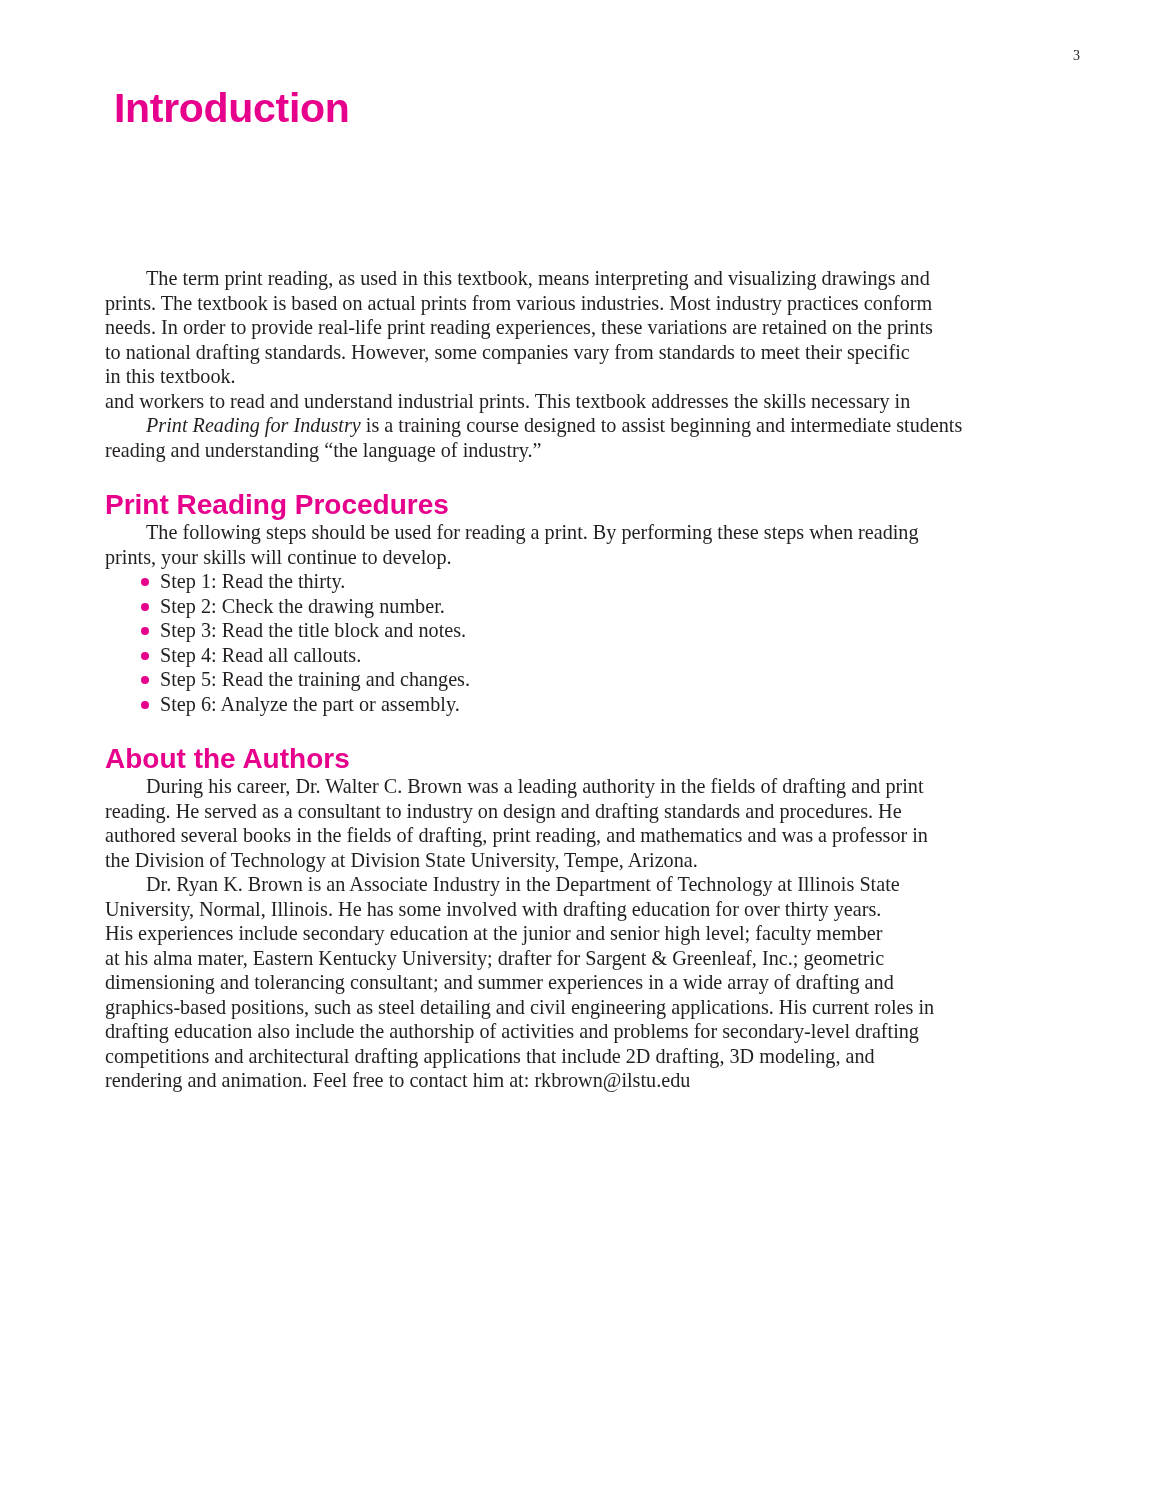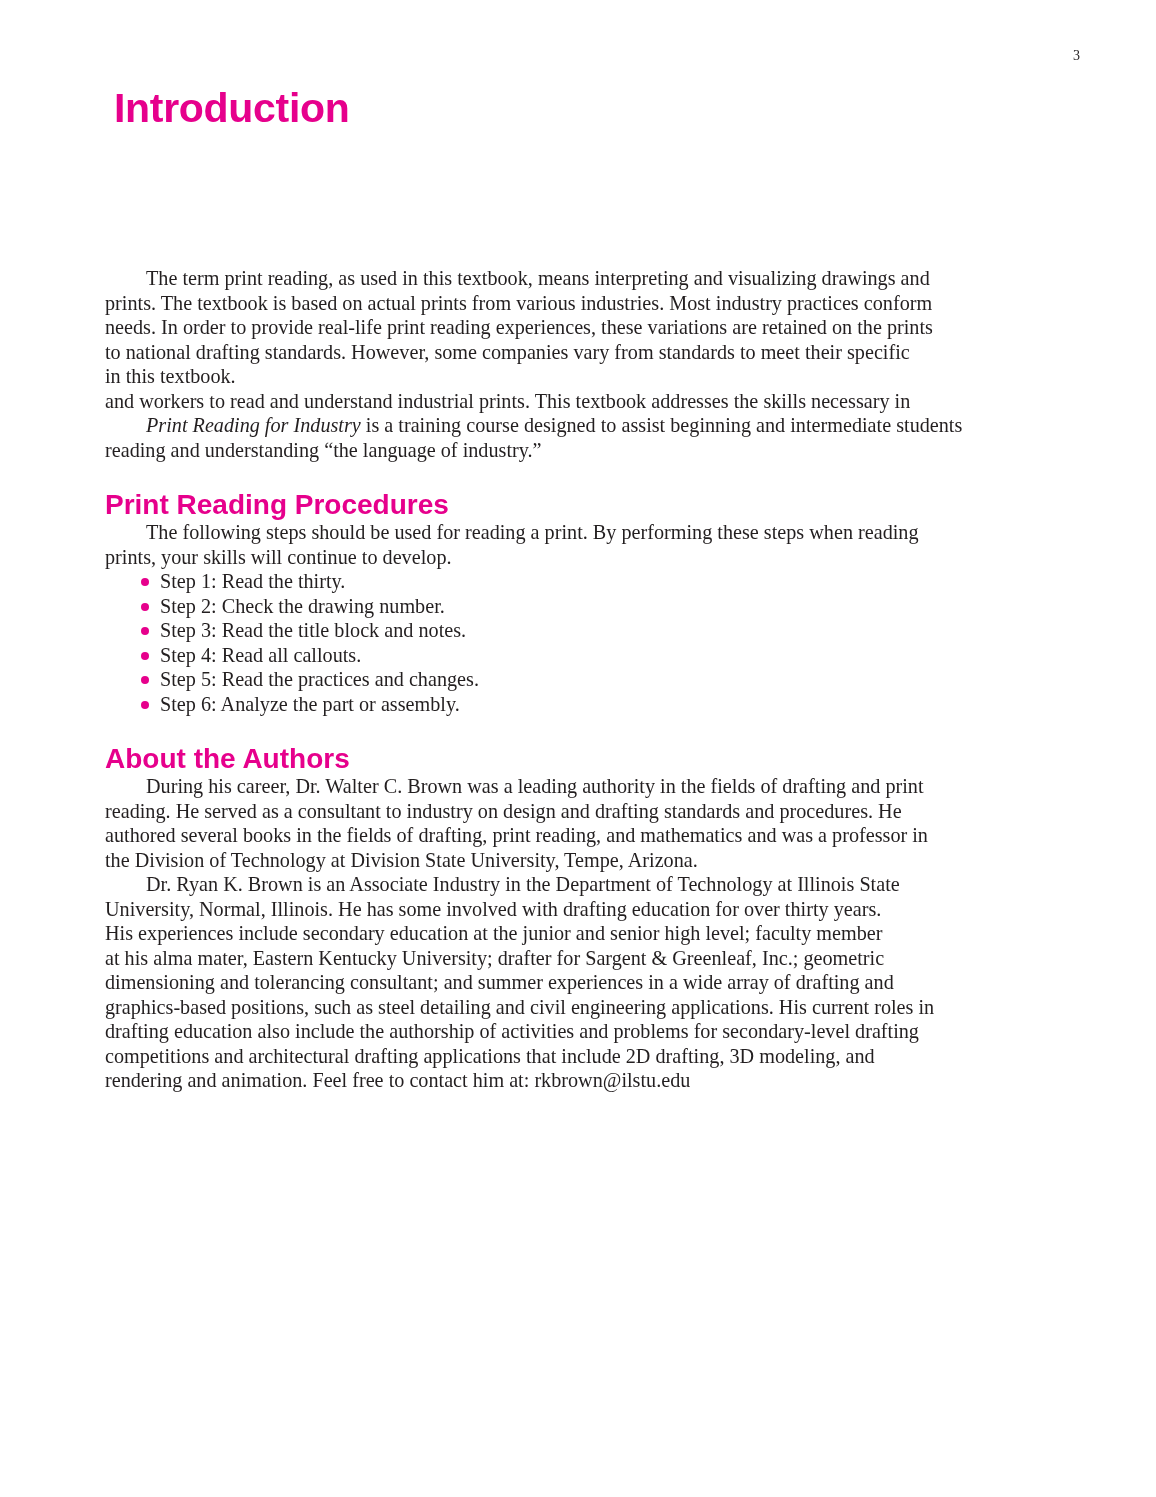--- a/index.html
+++ b/index.html
@@ -119,21 +119,21 @@
   <h2 class="section-heading section-procedures">Print Reading Procedures</h2>
   <p class="para">
     <span class="line indent">The following steps should be used for reading a print. By performing these steps when reading</span>
     <span class="line">prints, your skills will continue to develop.</span>
   </p>
   <ul class="step-list">
     <li class="step-item"><span class="bullet-icon"></span><span>Step 1: Read the thirty.</span></li>
     <li class="step-item"><span class="bullet-icon"></span><span>Step 2: Check the drawing number.</span></li>
     <li class="step-item"><span class="bullet-icon"></span><span>Step 3: Read the title block and notes.</span></li>
     <li class="step-item"><span class="bullet-icon"></span><span>Step 4: Read all callouts.</span></li>
-    <li class="step-item"><span class="bullet-icon"></span><span>Step 5: Read the practices and changes.</span></li>
+    <li class="step-item"><span class="bullet-icon"></span><span>Step 5: Read the training and changes.</span></li>
     <li class="step-item"><span class="bullet-icon"></span><span>Step 6: Analyze the part or assembly.</span></li>
   </ul>
 
   <h2 class="section-heading section-authors">About the Authors</h2>
   <p class="para">
     <span class="line indent">During his career, Dr. Walter C. Brown was a leading authority in the fields of drafting and print</span>
     <span class="line">reading. He served as a consultant to industry on design and drafting standards and procedures. He</span>
     <span class="line">authored several books in the fields of drafting, print reading, and mathematics and was a professor in</span>
     <span class="line">the Division of Technology at Division State University, Tempe, Arizona.</span>
   </p>

